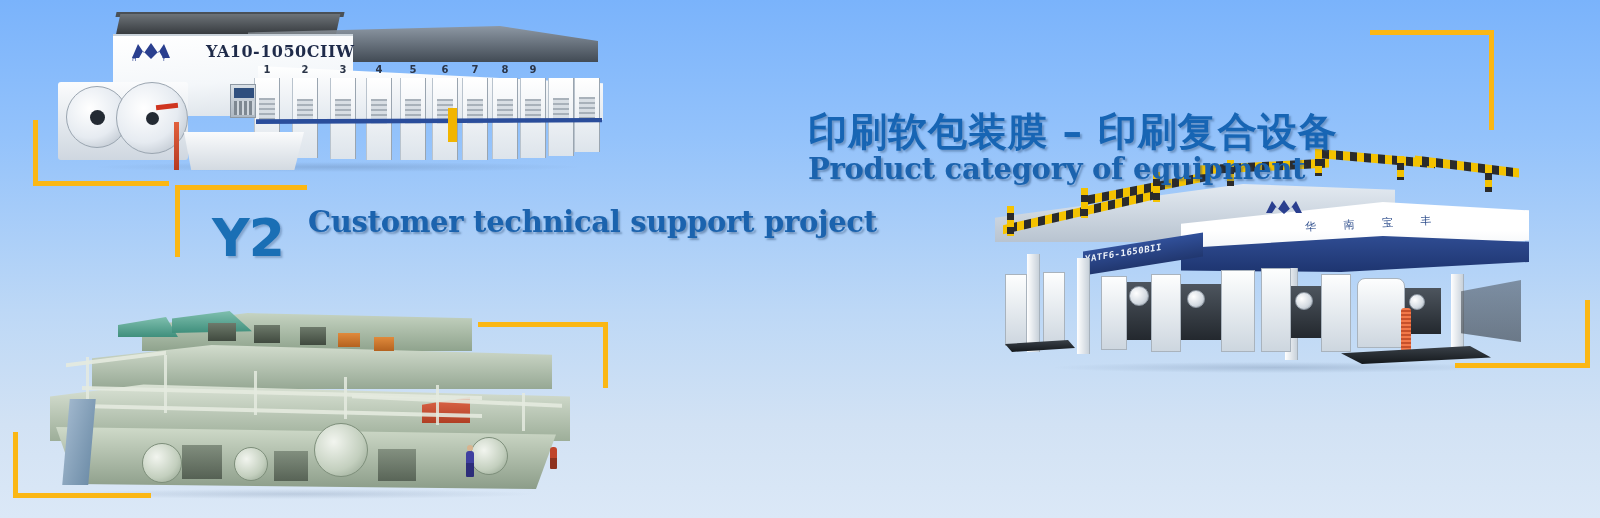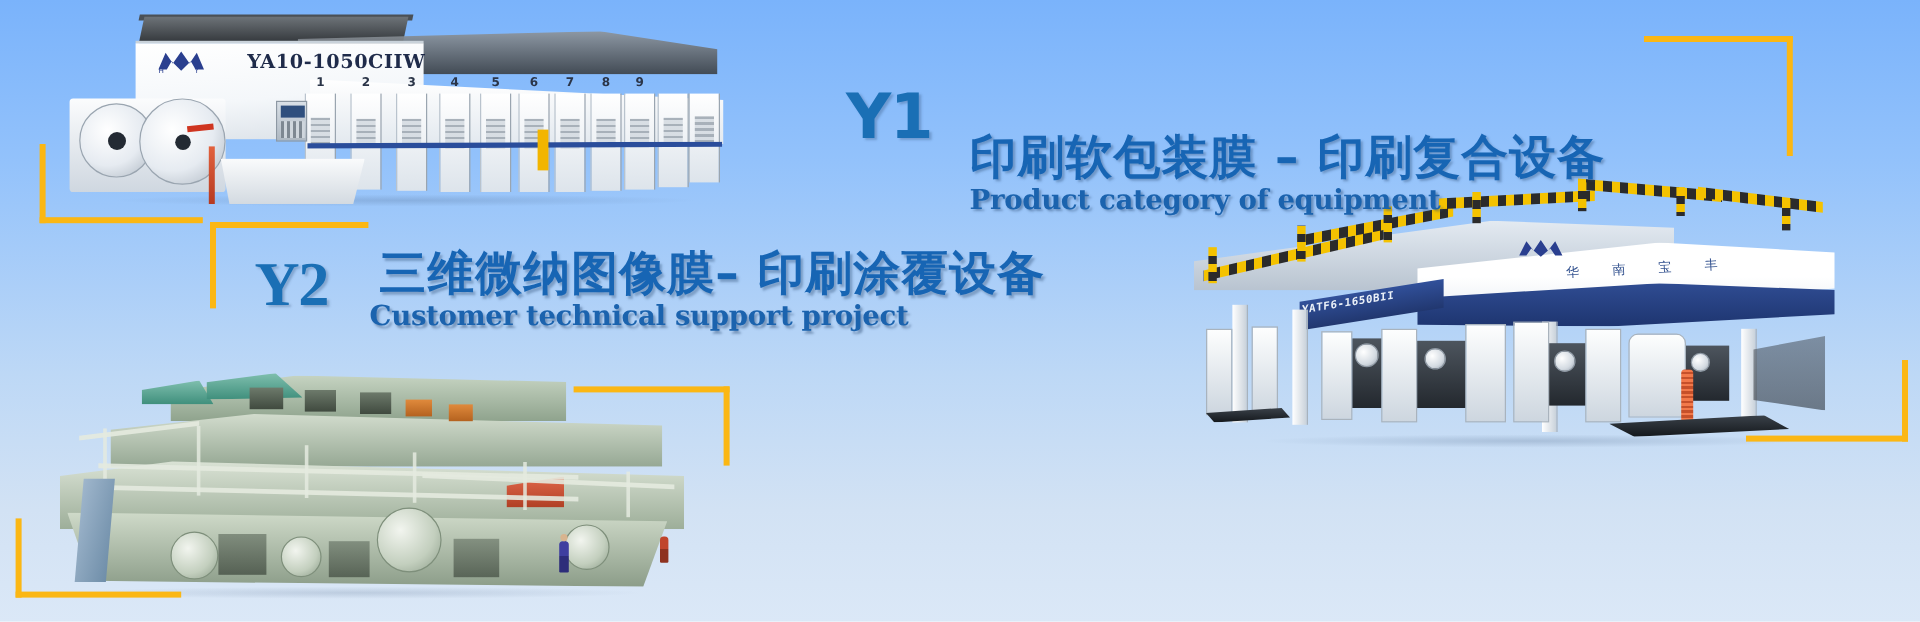--- a/index.html
+++ b/index.html
@@ -35,21 +35,21 @@
     color:#1765b4;
     font-size:39px;
     letter-spacing:1px;
     line-height:1.12;
     text-shadow:2px 2px 2px rgba(45,75,115,.38);
   }
   .enline {
     font-family:"DejaVu Serif","Liberation Serif",serif;
     font-weight:bold;
     color:#1b63ae;
-    font-size:23px;
+    font-size:29px;
     line-height:1.1;
     letter-spacing:-0.3px;
     text-shadow:2px 2px 2px rgba(45,75,115,.45);
   }
 
   
   .machine { position:absolute; }
 
   
   #m1 { left:58px; top:12px; width:540px; height:160px; }
@@ -494,26 +494,24 @@
   <div class="bracket" style="left:1455px;top:300px;width:135px;height:68px;">
     <i class="bv" style="left:130px;top:0;height:68px;"></i>
     <i class="bh" style="left:0;top:63px;width:135px;"></i>
   </div>
 
   <div class="bracket" style="left:13px;top:432px;width:138px;height:66px;">
     <i class="bv" style="left:0;top:0;height:66px;"></i>
     <i class="bh" style="left:0;top:61px;width:138px;"></i>
   </div>
 
-  <div class="ycode" style="left:705px;top:72px;">Y1</div>
   <div class="textblock" style="left:808px;top:62px;margin-top:48px;">
     <div class="cnline">印刷软包装膜 – 印刷复合设备</div>
     <div class="enline">Product category of equipment</div>
   </div>
 
-  <div class="ycode" style="left:212px;top:212px;font-family:Liberation Serif, serif;">Y2</div>
+  <div class="ycode" style="left:212px;top:212px;">Y2</div>
   <div class="textblock" style="left:316px;top:207px;">
-    <div class="cnline">三维微纳图像膜– 印刷涂覆设备</div>
     <div class="enline" style="margin-left:-8px;">Customer technical support project</div>
   </div>
 
 
 </div>
 
 </body></html>

